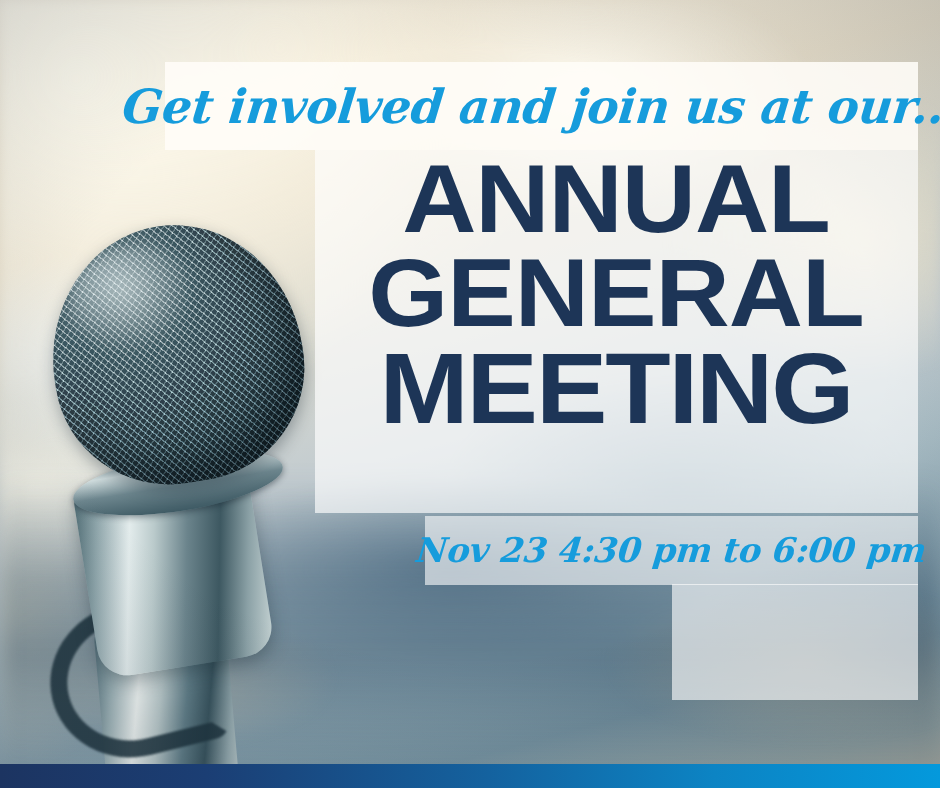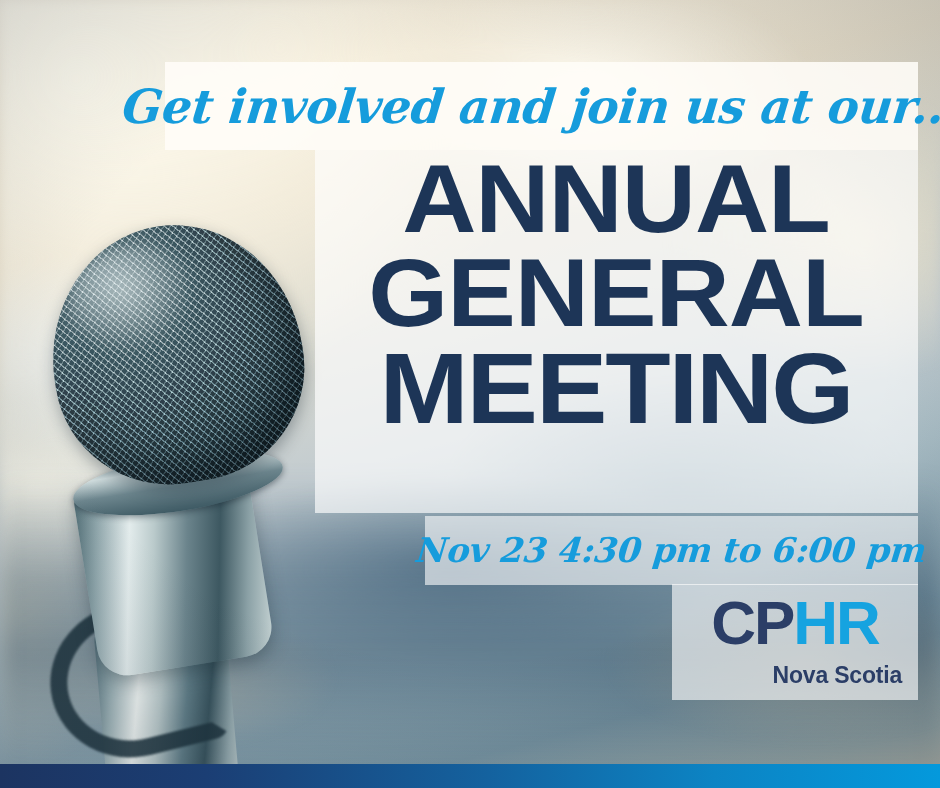--- a/index.html
+++ b/index.html
@@ -259,22 +259,16 @@
   <div class="tagline">Get involved and join us at our...</div>
 
   <div class="title">
     <span class="line line-annual">ANNUAL</span>
     <span class="line line-general">GENERAL</span>
     <span class="line line-meeting">MEETING</span>
   </div>
 
   <div class="date">Nov 23 4:30 pm to 6:00 pm</div>
 
-  <div class="logo">
-    <div class="logo-word">
-      <span class="logo-cp">CP</span><span class="logo-hr">HR</span>
-    </div>
-    <div class="logo-sub">Nova Scotia</div>
-  </div>
 
   <div class="bottom-bar"></div>
 
 </div>
 
 </body></html>

